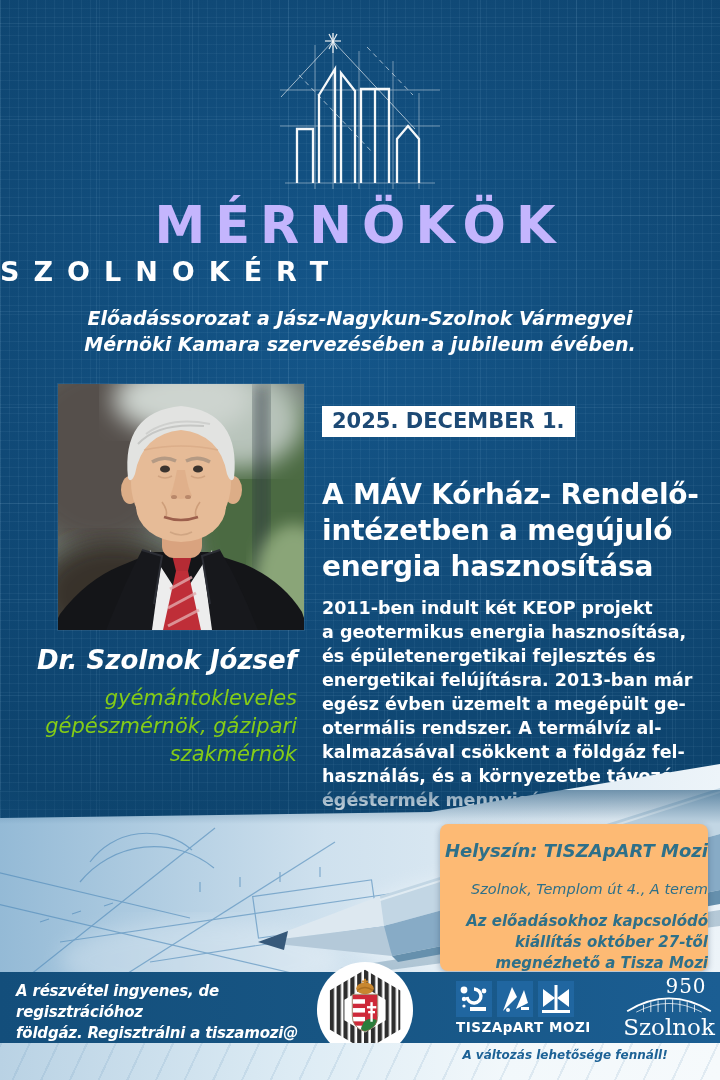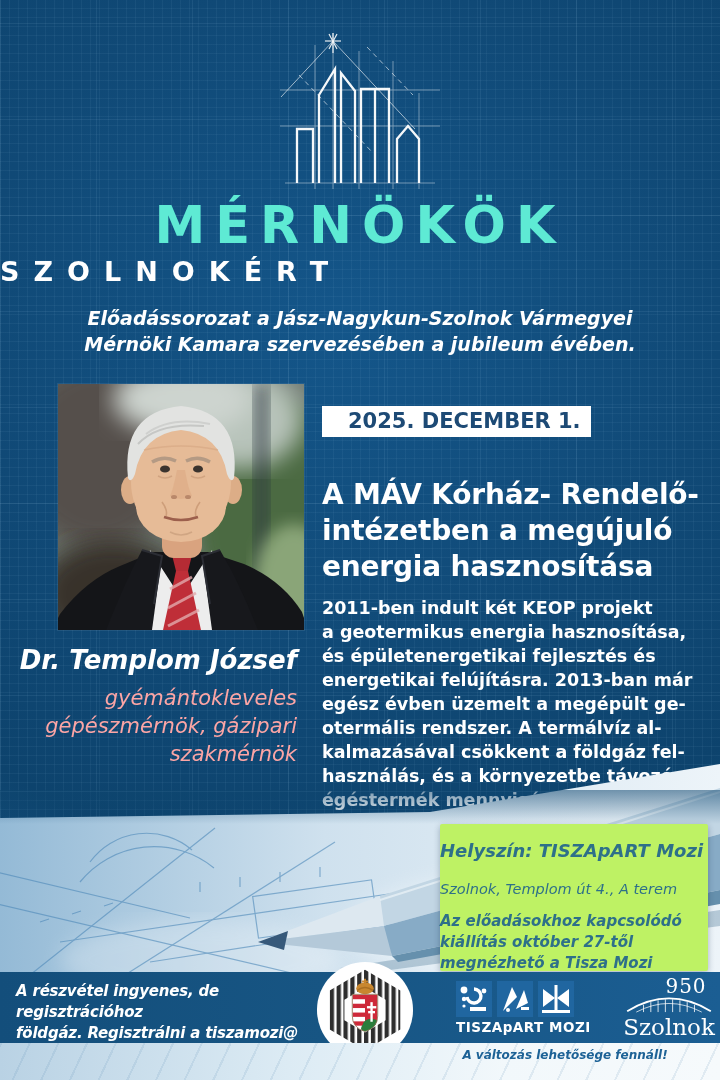--- a/index.html
+++ b/index.html
@@ -19,65 +19,65 @@
       repeating-linear-gradient(90deg, rgba(150,195,225,.10) 0 1px, transparent 1px 96px),
       repeating-linear-gradient(0deg, rgba(140,185,215,.07) 0 1px, transparent 1px 9px),
       repeating-linear-gradient(90deg, rgba(140,185,215,.07) 0 1px, transparent 1px 9px),
       radial-gradient(115% 70% at 48% 30%, #14568a 0%, #104976 45%, #0d436d 72%, #1a5c8c 100%);
   }
 
   
   .logo-mark{left:275px;top:33px;width:170px;height:160px;}
   .brand-title{
     left:0;top:196px;width:720px;text-align:center;
-    color:#5eead4;font-size:51px;font-weight:bold;letter-spacing:10px;
+    color:#c4b5fd;font-size:51px;font-weight:bold;letter-spacing:10px;
   }
   .brand-subtitle{
     left:0;top:256px;width:720px;text-align:left;
     color:#fff;font-size:27px;font-weight:bold;letter-spacing:14px;
   }
   .series-note{
     left:50px;top:305px;width:620px;text-align:center;
     color:#fff;font-size:19px;font-weight:bold;font-style:italic;line-height:26px;
   }
 
   
   .speaker-photo{left:58px;top:384px;width:246px;height:246px;box-shadow:0 0 0 1px rgba(255,255,255,.08);}
   .speaker-name{
     left:10px;top:645px;width:287px;text-align:right;
     color:#fff;font-size:26px;font-weight:bold;font-style:italic;
   }
   .speaker-credentials{
     left:10px;top:684px;width:287px;text-align:right;
-    color:#fca5a5;font-size:21px;font-style:italic;line-height:28px;
+    color:#84cc16;font-size:21px;font-style:italic;line-height:28px;
   }
 
   
   .badges{left:322px;top:406px;display:flex;flex-direction:column;align-items:flex-start;gap:4px;}
   .badge{
     background:#fff;color:#1d4a75;font-weight:bold;font-size:21px;
-    padding:3px 10px 4px 26px;display:inline-block;
+    padding:3px 10px 4px 10px;display:inline-block;
   }
   .event-title{
     left:322px;top:477px;width:400px;
     color:#fff;font-size:28px;font-weight:bold;line-height:36px;letter-spacing:-0.2px;
   }
   .event-description{
     left:322px;top:596px;width:400px;
     color:#fff;font-size:17.5px;font-weight:bold;line-height:24px;
   }
 
   
   .blueprint-photo{left:0;top:730px;width:720px;height:245px;}
 
   
   .venue-card{
     left:440px;top:824px;width:268px;height:147px;
-    background:#bef264;border-radius:2px;box-shadow:0 2px 6px rgba(5,30,60,.3);
-    text-align:left;color:#2e7089;
+    background:#fdba74;border-radius:8px;box-shadow:0 2px 6px rgba(5,30,60,.3);
+    text-align:right;color:#2e7089;
   }
   .venue-heading{margin-top:16px;font-size:18px;font-weight:bold;font-style:italic;}
   .venue-address{margin-top:20px;font-size:14.5px;font-style:italic;}
   .venue-note{margin-top:14px;font-size:15px;font-weight:bold;font-style:italic;line-height:21px;}
 
   
   .footer-bar{
     left:0;top:972px;width:720px;height:71px;
     background:linear-gradient(90deg,#134e7b 0%,#175583 45%,#1b5e93 100%);
   }
@@ -216,21 +216,21 @@
       <ellipse cx="116" cy="113" rx="3" ry="2" fill="#b9886a"></ellipse>
       <ellipse cx="130" cy="113" rx="3" ry="2" fill="#b9886a"></ellipse>
       <path d="M104,118 Q110,126 108,132 M142,118 Q136,126 138,132" stroke="#c3916d" stroke-width="1.6" fill="none" opacity="0.7"></path>
       <path d="M106,133 Q123,139 140,133" stroke="#9c5f4c" stroke-width="2.6" fill="none"></path>
       <path d="M112,148 Q123,154 134,148" stroke="#caa07e" stroke-width="1.6" fill="none" opacity="0.8"></path>
       <path d="M86,66 Q123,58 160,66" stroke="#d2a27d" stroke-width="1.4" fill="none" opacity="0.5"></path>
     </g>
   </svg>
 </div>
 
-<div class="abs speaker-name">Dr. Templom József</div>
+<div class="abs speaker-name">Dr. Szolnok József</div>
 <div class="abs speaker-credentials pre">gyémántokleveles
 gépészmérnök, gázipari
 szakmérnök</div>
 
 <div class="abs badges">
   <span class="badge">2025. DECEMBER 1.</span>
 </div>
 <div class="abs event-title pre">A MÁV Kórház- Rendelő-
 intézetben a megújuló
 energia hasznosítása</div>

